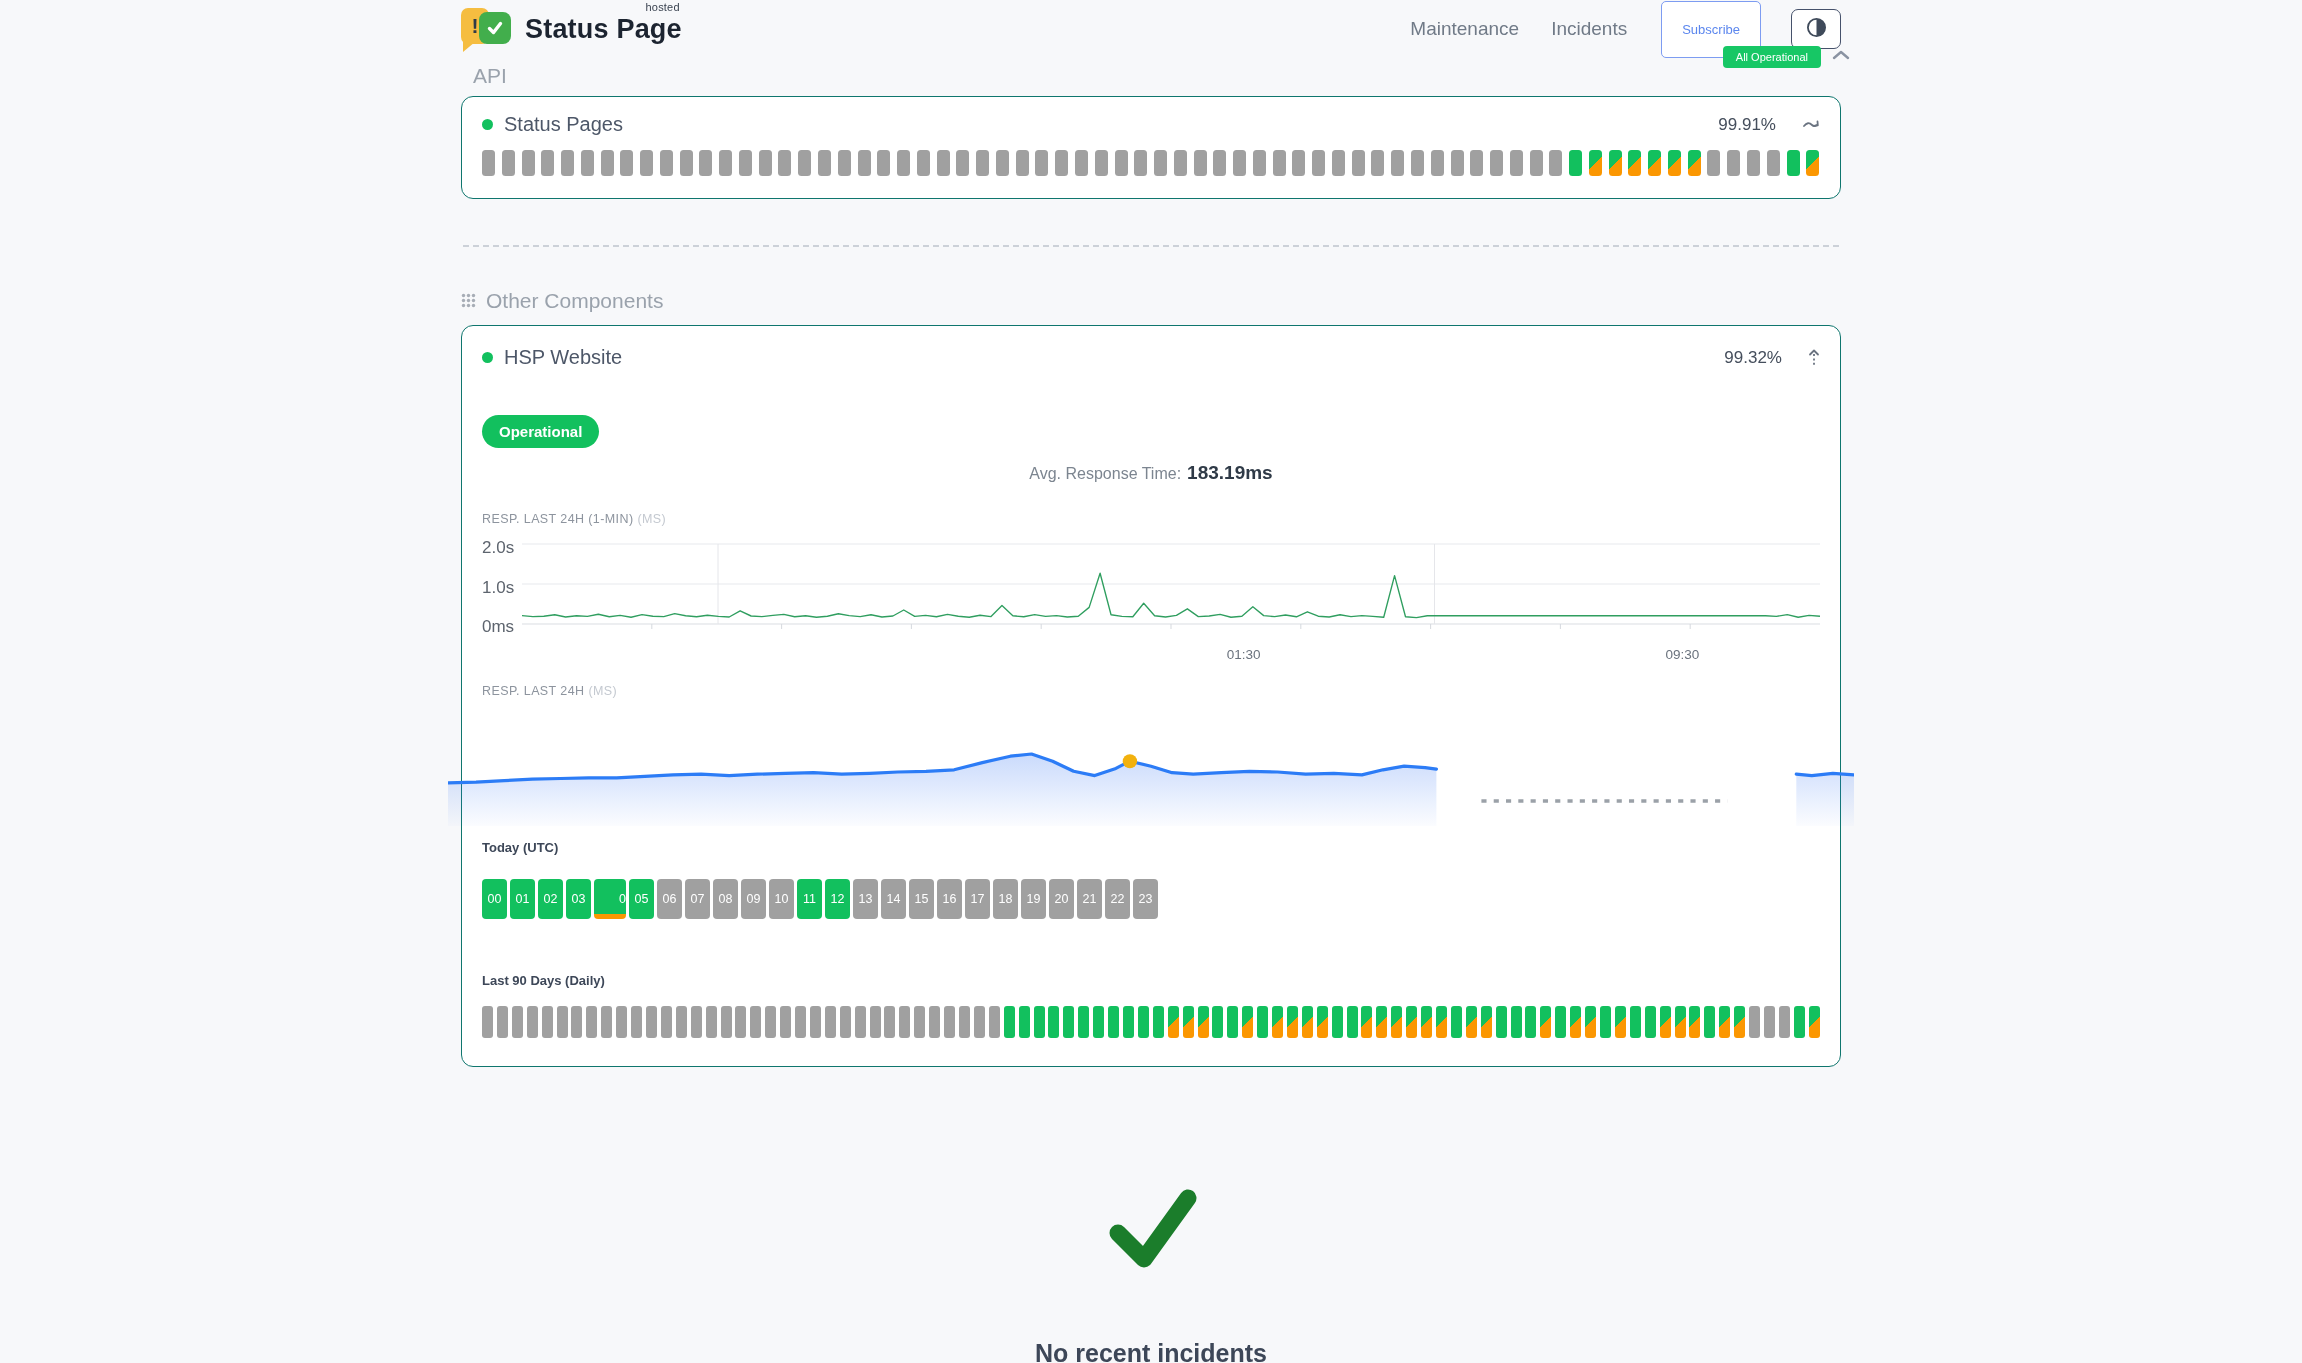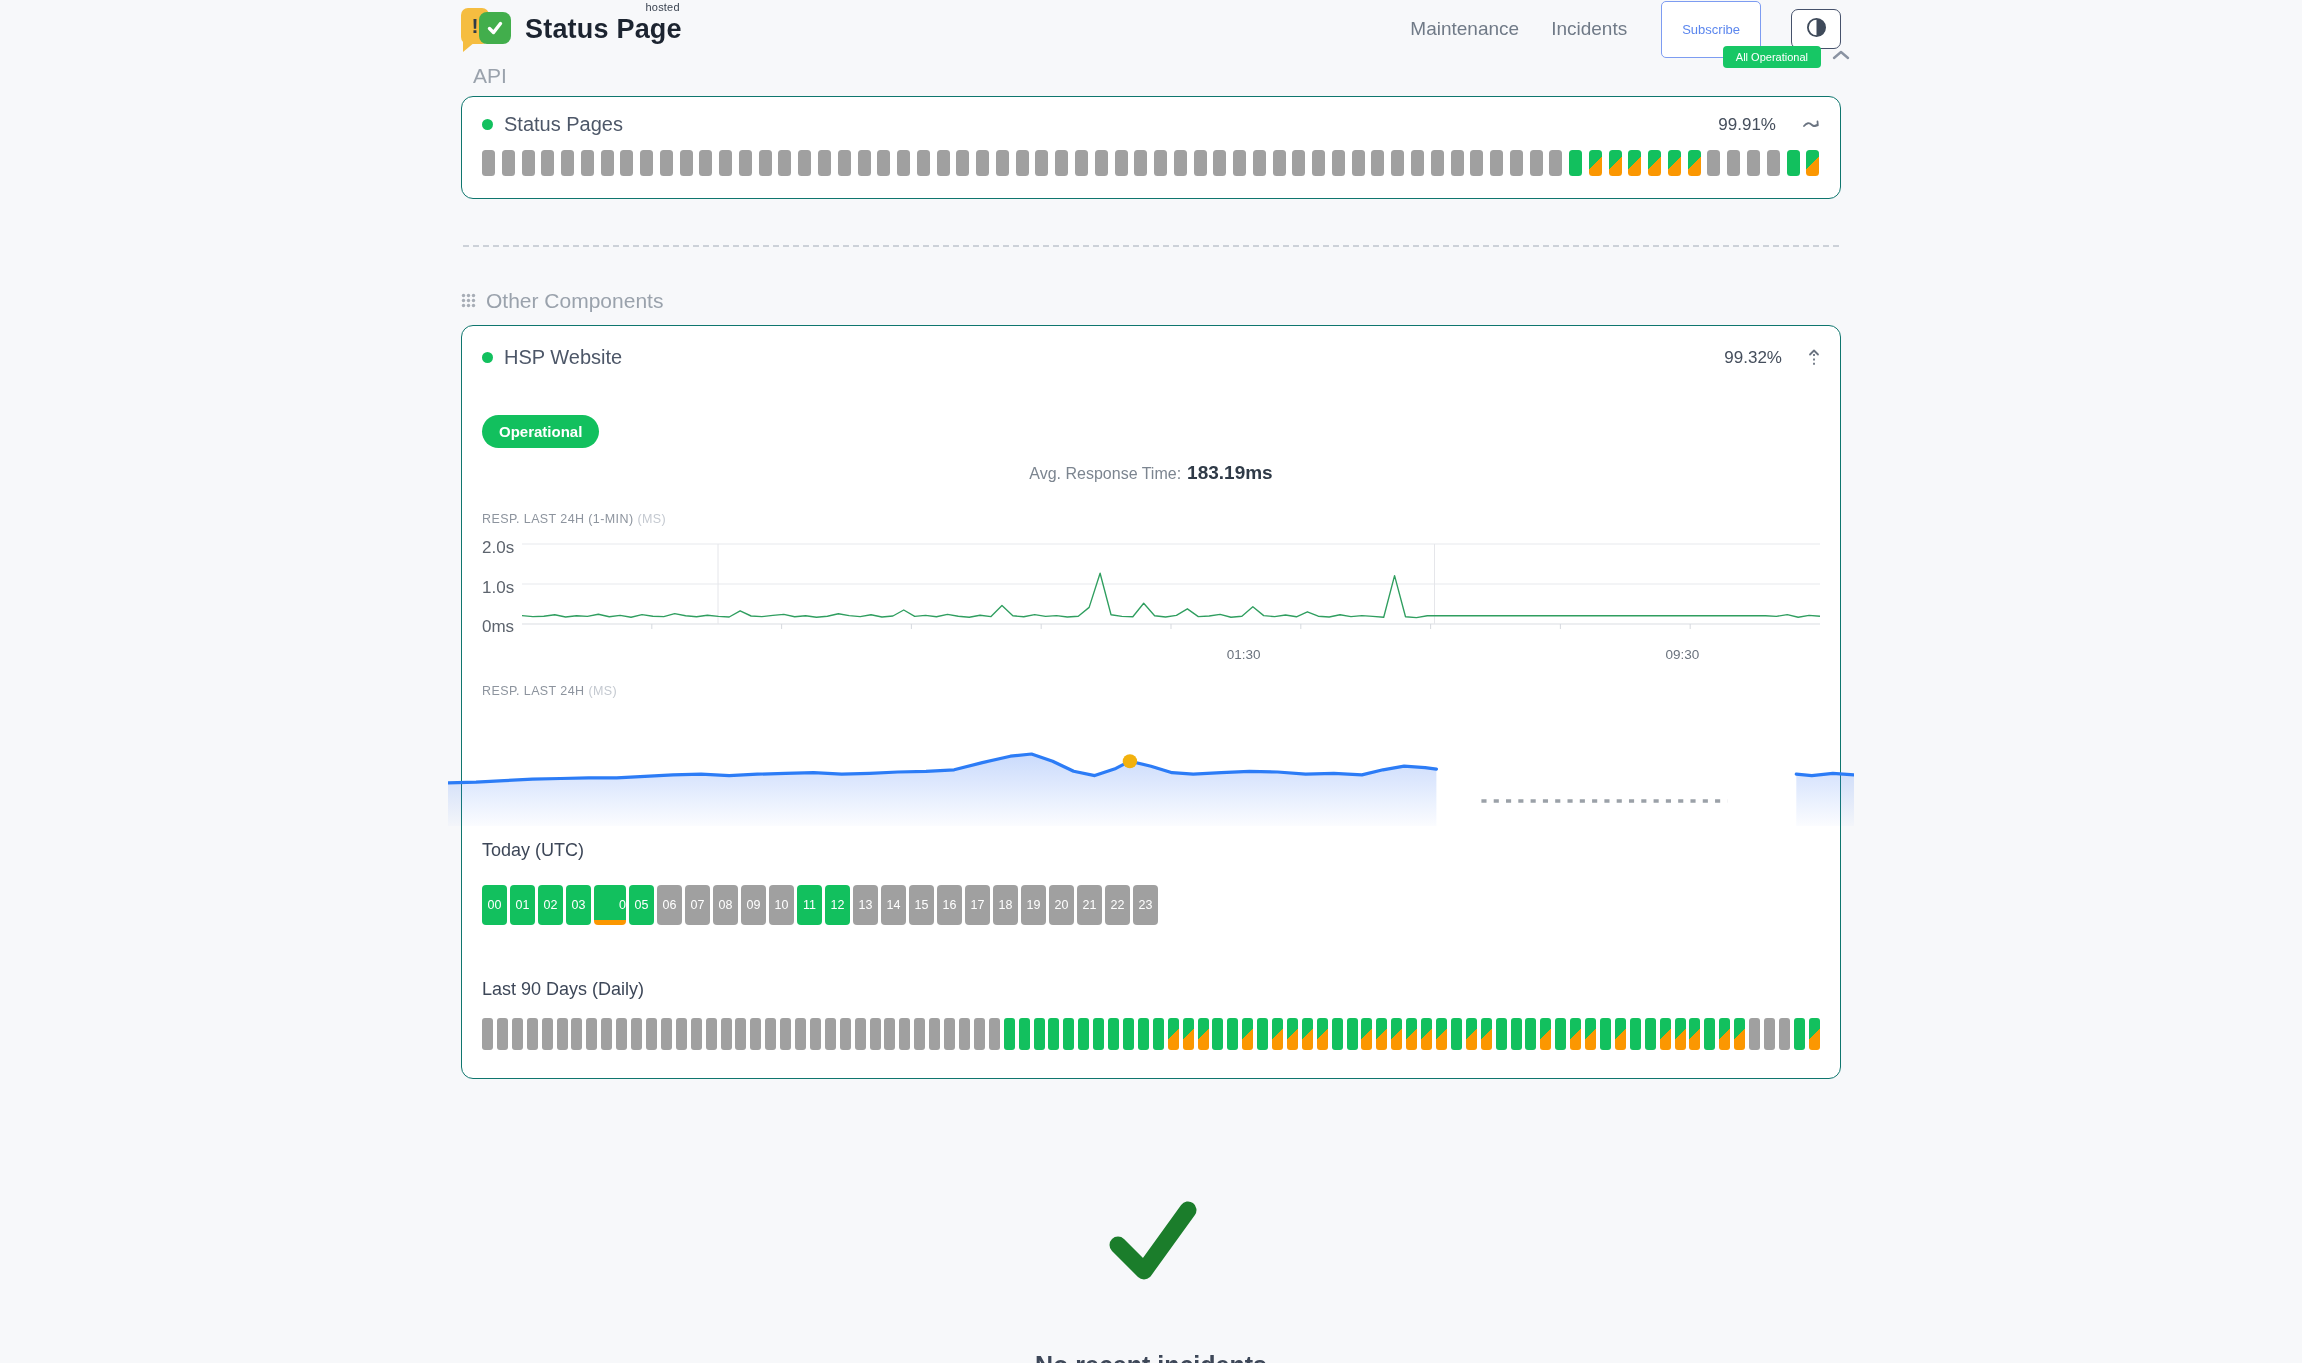--- a/index.html
+++ b/index.html
@@ -63,21 +63,21 @@
   
   .chart1-wrap{position:relative;padding-left:40px;padding-bottom:30px;margin-top:10px;}
   .chart1-wrap svg{display:block;width:100%;height:96px;}
   .c1-ylab{position:absolute;left:0;width:32px;text-align:right;font-size:17px;color:#5d646e;}
   .c1-xlab{position:absolute;bottom:0;font-size:13.5px;color:#6a727d;transform:translateX(-50%);}
 
   
   .chart2-wrap{position:relative;margin:6px -14px 0;height:122px;}
   .chart2-wrap svg{display:block;width:100%;height:122px;}
 
-  .sub-heading{font-size:18px;font-weight:400;color:var(--ink);}
+  .sub-heading{font-size:13px;font-weight:700;color:var(--ink);}
   .hours-row{display:flex;gap:3px;margin-top:24px;}
   .hblock{width:25px;height:40px;border-radius:4px;background:var(--gray-bar);flex:none;
     display:flex;align-items:center;justify-content:center;font-size:12.5px;color:#fff;font-weight:400;}
   .hb-up{background:var(--green);}
   .hb-partial{background:linear-gradient(to top,var(--orange) 0 5px,var(--green) 5px);padding-left:32px;}
 
   .today-block{margin-top:14px;}
   .last90-block{margin-top:54px;}
   .dbar-row{display:flex;justify-content:space-between;margin-top:18px;}
   .dbar{width:11px;height:32px;border-radius:3px;flex:none;background:var(--gray-bar);}

